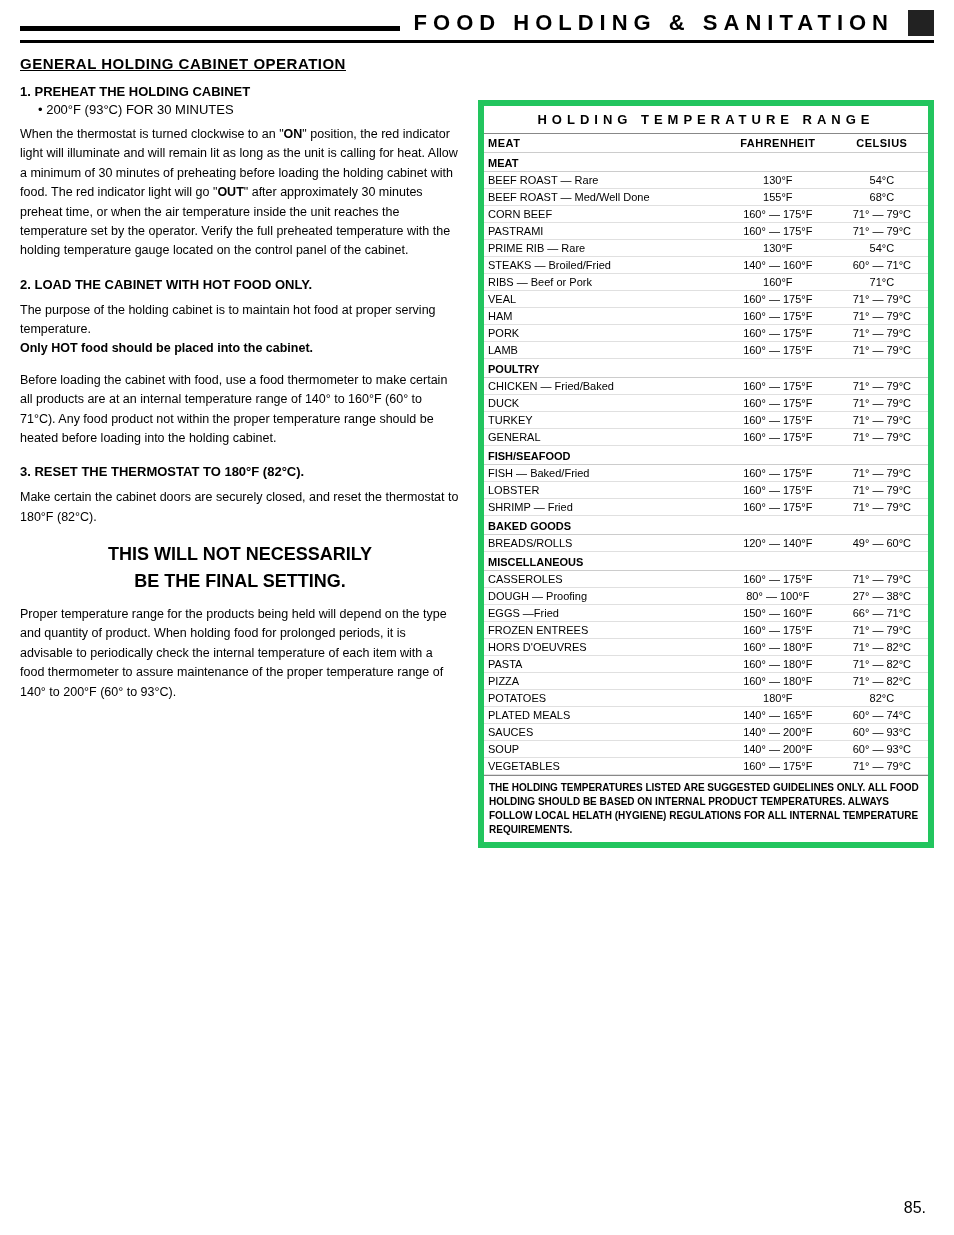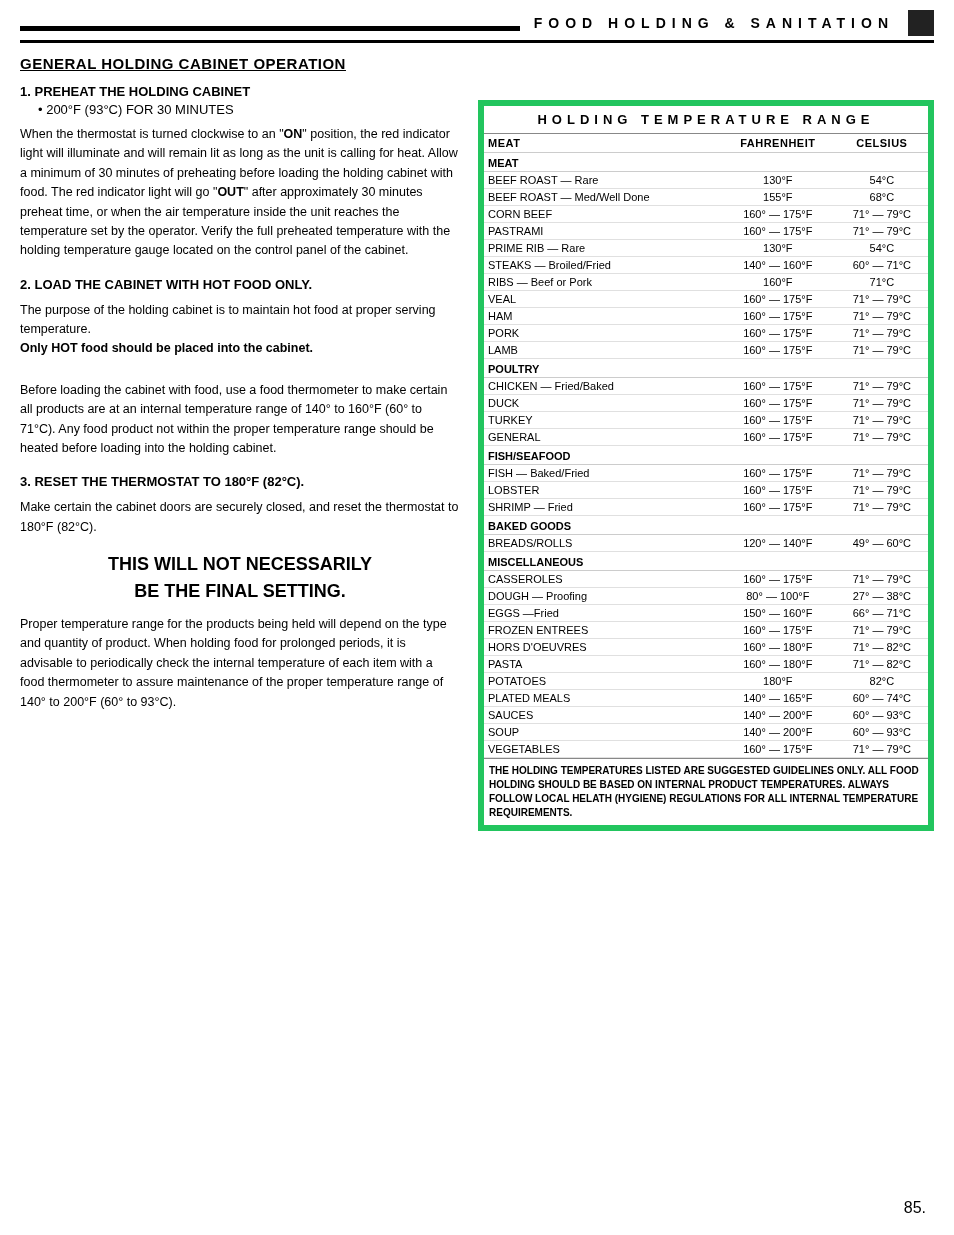--- a/index.html
+++ b/index.html
@@ -11,21 +11,21 @@
       padding: 0;
     }
     .page {
       width: 954px;
       min-height: 1235px;
       background: #fff;
       padding: 0;
       position: relative;
     }
     .header-title {
-      font-size: 14px;
+      font-size: 22px;
       font-weight: bold;
       letter-spacing: 6px;
       text-transform: uppercase;
       text-align: left;
       padding-right: 8px;
     }
     
     .main-content {
       display: flex;
       padding: 0 20px;
@@ -198,21 +198,21 @@
       </div>
 
       <div class="step">
         <div>
           <span class="step-number">2</span><span class="step-text">.  LOAD THE CABINET WITH HOT FOOD ONLY.</span>
         </div>
         <div class="step-body">
           The purpose of the holding cabinet is to maintain hot food at proper serving temperature.<br>
           <b>Only HOT food should be placed into the cabinet.</b>
         </div>
-        <div class="step-body" style="margin-top:22px;">
+        <div class="step-body" style="margin-top:12px;">
           Before loading the cabinet with food, use a food thermometer to make certain all products are at an internal temperature range of 140° to 160°F (60° to 71°C).  Any food product not within the proper temperature range should be heated before loading into the holding cabinet.
         </div>
       </div>
 
       <div class="step">
         <div>
           <span class="step-number">3</span><span class="step-text">.  RESET THE THERMOSTAT TO 180°F (82°C).</span>
         </div>
         <div class="step-body">
           Make certain the cabinet doors are securely closed, and reset the thermostat to 180°F (82°C).
@@ -371,20 +371,25 @@
               <td class="col-meat">HORS D'OEUVRES</td>
               <td class="col-fahr">160° — 180°F</td>
               <td class="col-cels">71° — 82°C</td>
             </tr>
             <tr>
               <td class="col-meat">PASTA</td>
               <td class="col-fahr">160° — 180°F</td>
               <td class="col-cels">71° — 82°C</td>
             </tr>
             <tr>
+              <td class="col-meat">PIZZA</td>
+              <td class="col-fahr">160° — 180°F</td>
+              <td class="col-cels">71° — 82°C</td>
+            </tr>
+            <tr>
               <td class="col-meat">POTATOES</td>
               <td class="col-fahr">180°F</td>
               <td class="col-cels">82°C</td>
             </tr>
             <tr>
               <td class="col-meat">PLATED MEALS</td>
               <td class="col-fahr">140° — 165°F</td>
               <td class="col-cels">60° — 74°C</td>
             </tr>
             <tr>

